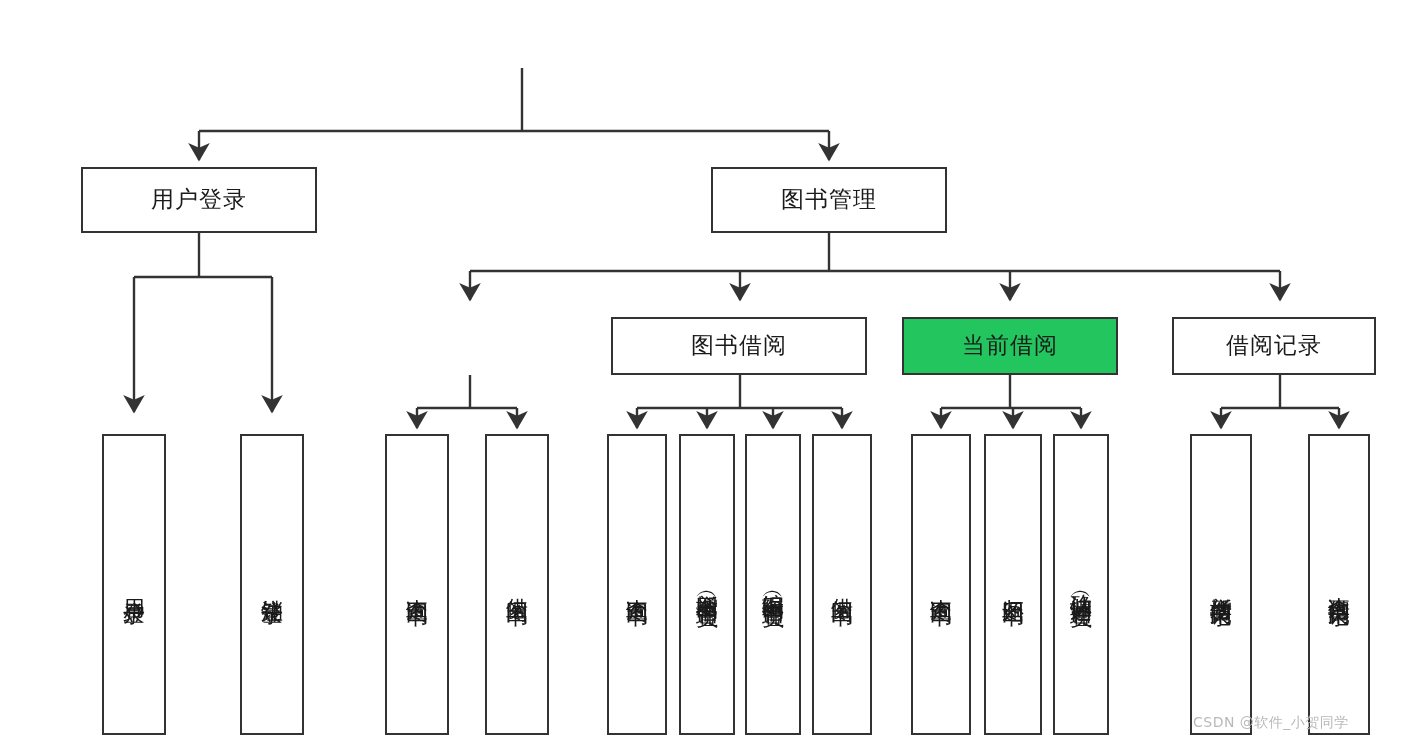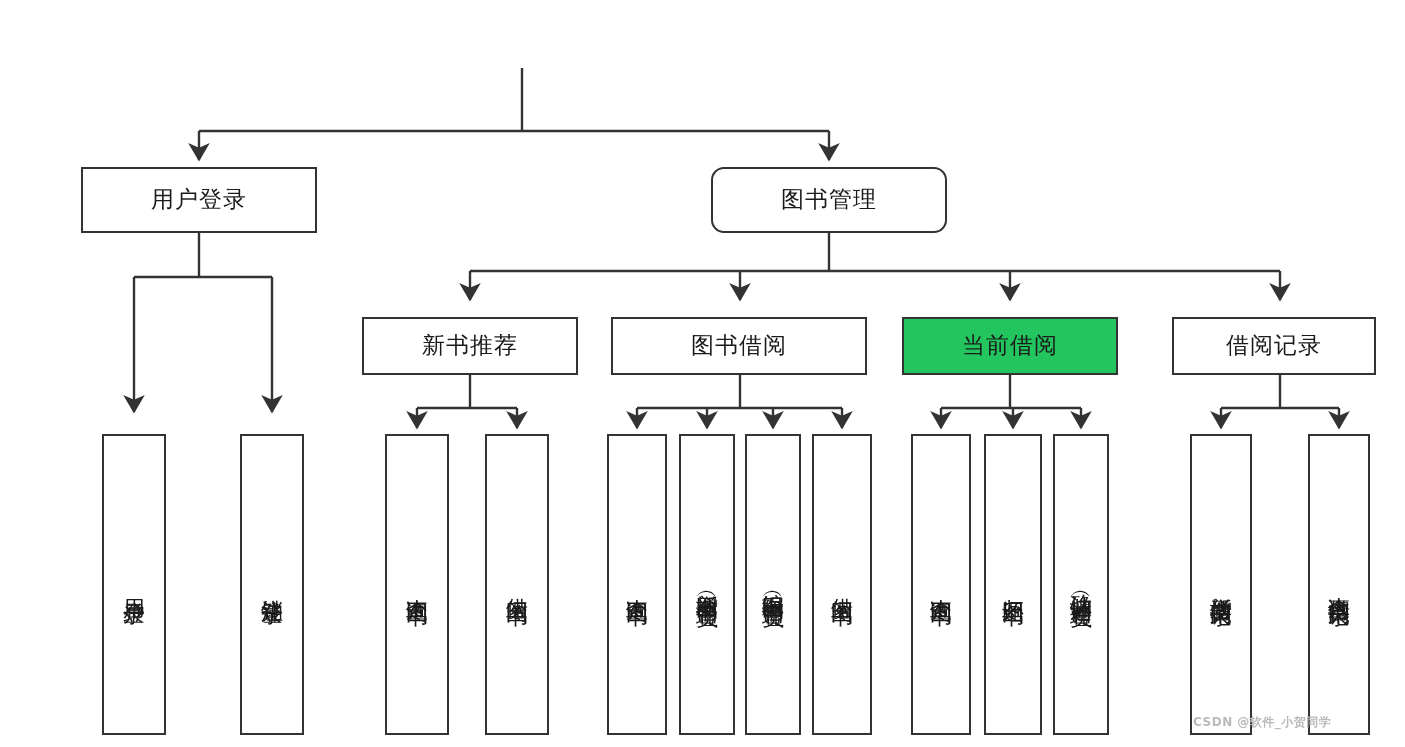--- a/index.html
+++ b/index.html
@@ -47,26 +47,25 @@
     letter-spacing: 2px;
     white-space: nowrap;
     padding: 8px 0;
   }
   .node-v > span {
     writing-mode: vertical-rl;
     text-orientation: upright;
   }
   .watermark {
     position: absolute;
-    font-size: 12px;
+    font-size: 14px;
     color: #b9b9b9;
     letter-spacing: 0.5px;
     white-space: nowrap;
     pointer-events: none;
-    font-weight: bold;
   }
 </style>
 </head>
 <body>
 
 <div id="canvas">
 
   <svg id="edges" viewBox="0 0 1405 747" xmlns="http://www.w3.org/2000/svg">
     <defs>
       <marker id="arrow" viewBox="0 0 12 14" refX="11" refY="7" markerWidth="8" markerHeight="9" orient="auto-start-reverse">
@@ -131,27 +130,24 @@
       <path d="M 1221 408 L 1221 428" marker-end="url(#arrow)"></path>
       <path d="M 1339 408 L 1339 428" marker-end="url(#arrow)"></path>
     </g>
   </svg>
 
 
   <div class="node node-h" style="left: 81px; top: 167px; width: 236px; height: 66px; border-color: rgb(51, 51, 51); background: rgb(255, 255, 255); color: rgb(26, 26, 26);">
       <span>用户登录</span>
     </div>
 
-  <div class="node node-h" style="left: 711px; top: 167px; width: 236px; height: 66px; border-color: rgb(51, 51, 51); background: rgb(255, 255, 255); color: rgb(26, 26, 26); border-radius: 13px;">
+  <div class="node node-h" style="left: 711px; top: 167px; width: 236px; height: 66px; border-color: rgb(51, 51, 51); background: rgb(255, 255, 255); color: rgb(26, 26, 26);">
       <span>图书管理</span>
     </div>
 
-  <div class="node node-h" style="left: 362px; top: 317px; width: 216px; height: 58px; border-color: rgb(51, 51, 51); background: rgb(255, 255, 255); color: rgb(26, 26, 26);">
-      <span>新书推荐</span>
-    </div>
 
   <div class="node node-h" style="left: 611px; top: 317px; width: 256px; height: 58px; border-color: rgb(51, 51, 51); background: rgb(255, 255, 255); color: rgb(26, 26, 26);">
       <span>图书借阅</span>
     </div>
 
   <div class="node node-h" style="left: 902px; top: 317px; width: 216px; height: 58px; border-color: rgb(51, 51, 51); background: #22c55e; color: rgb(26, 26, 26);">
       <span>当前借阅</span>
     </div>
 
   <div class="node node-h" style="left: 1172px; top: 317px; width: 204px; height: 58px; border-color: rgb(51, 51, 51); background: rgb(255, 255, 255); color: rgb(26, 26, 26);">

